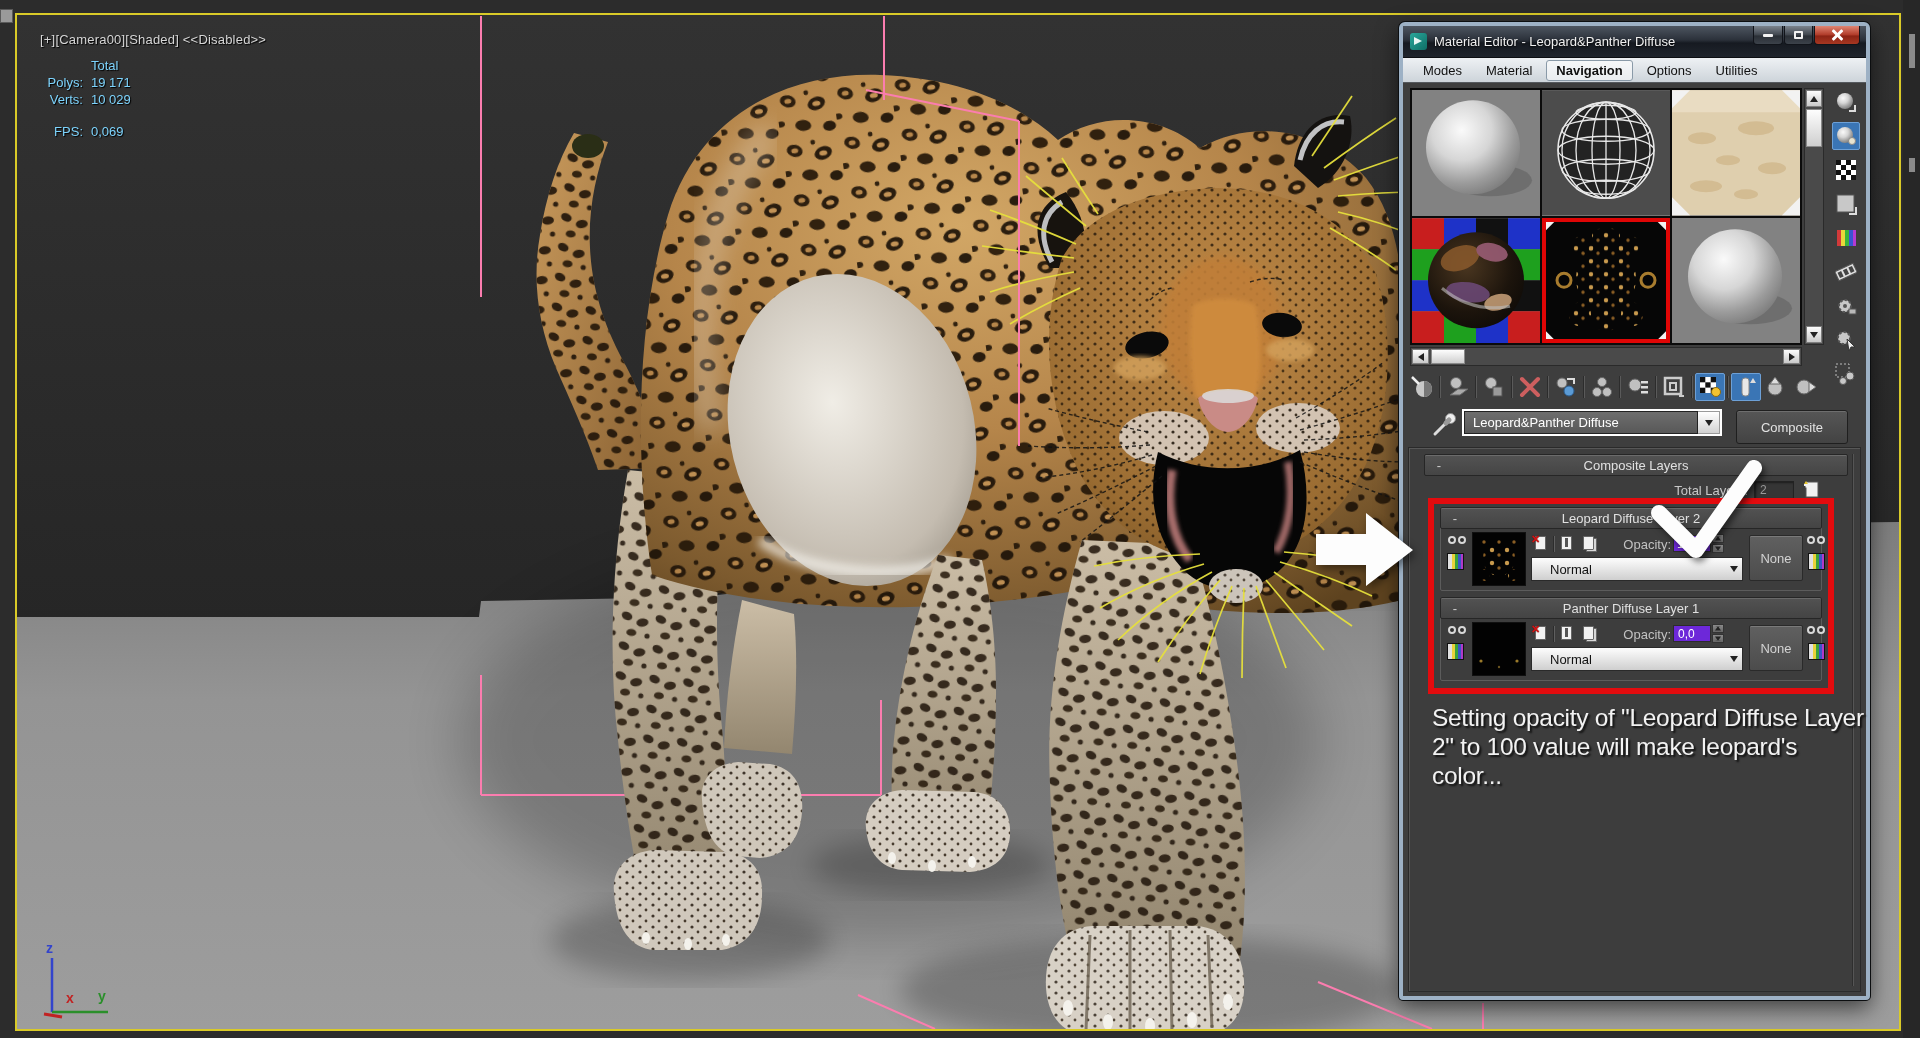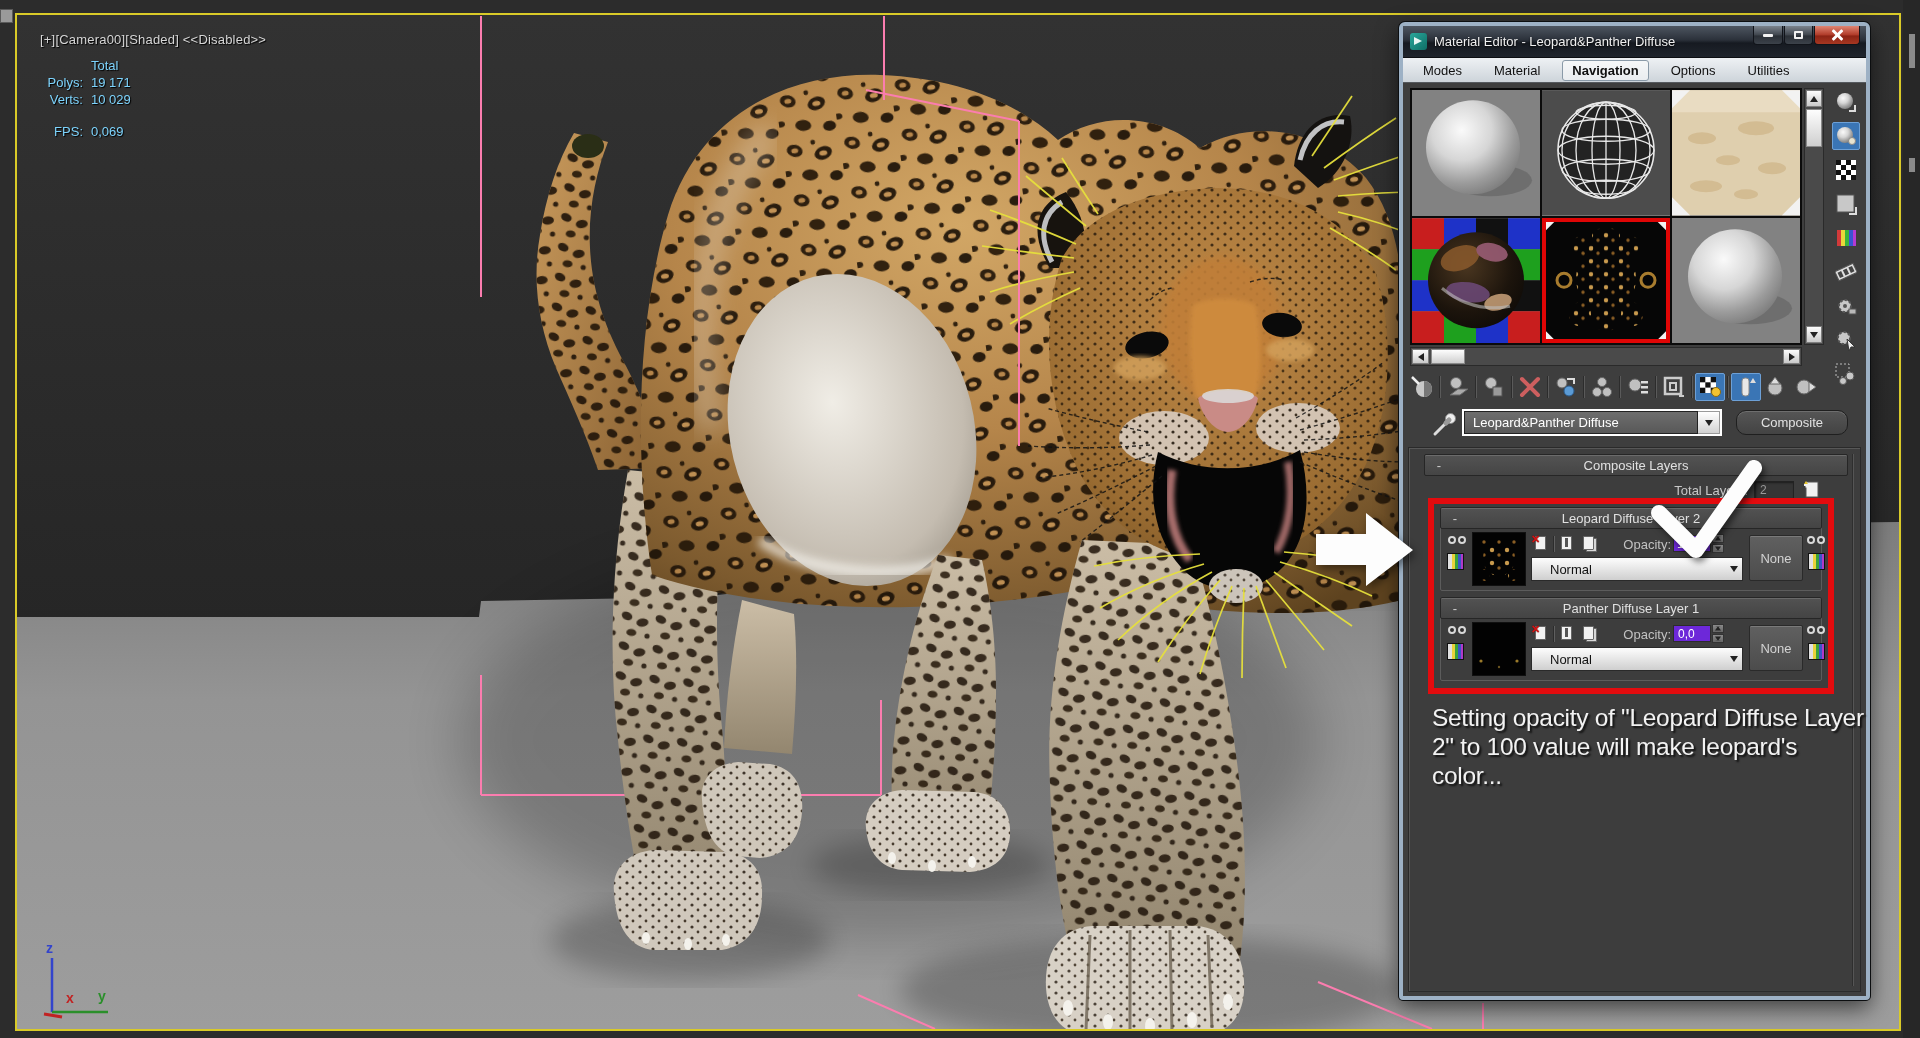--- a/index.html
+++ b/index.html
@@ -40,21 +40,21 @@
         display:flex;align-items:center;justify-content:center;margin-left:1px;}
   .wbtn.min{width:30px;} .wbtn.max{width:29px;}
   .wbtn.close{width:46px;background:linear-gradient(#e08573,#b03a28 50%,#8c2314 55%,#a63722);}
   .glyph-min{width:10px;height:3px;background:#f2f2f2;border-radius:1px;}
   .glyph-max{width:9px;height:8px;border:2px solid #f2f2f2;border-radius:1px;}
   .glyph-x{position:relative;width:12px;height:12px;}
   .glyph-x:before,.glyph-x:after{content:"";position:absolute;left:5px;top:-1px;width:3px;height:14px;background:#fff;border-radius:1px;}
   .glyph-x:before{transform:rotate(45deg);} .glyph-x:after{transform:rotate(-45deg);}
   .menubar{position:absolute;left:0;top:32px;right:0;height:25px;
            background:linear-gradient(#eef1f4,#cdd4da);border-bottom:1px solid #55595e;
-           display:flex;align-items:center;padding-left:10px;gap:12px;}
+           display:flex;align-items:center;padding-left:10px;gap:4px;}
   .menu-item{font-size:13px;color:#101010;padding:2px 9px;border-radius:3px;border:1px solid transparent;}
   .menu-item.focused{border-color:#8a9aa8;background:rgba(255,255,255,.55);font-weight:bold;}
   .ed-body{position:absolute;left:0;right:0;top:57px;bottom:0;background:#3e3e3e;}
   
   .slots{position:absolute;left:7px;top:5px;width:392px;height:257px;background:#0b0b0b;
          display:grid;grid-template-columns:repeat(3,1fr);grid-template-rows:repeat(2,1fr);
          gap:2px;padding:2px;}
   .slot{position:relative;background:#828282;overflow:hidden;}
   .slot svg{display:block;width:100%;height:100%;}
   .slot.sel{outline:4px solid #e00505;outline-offset:-4px;}
@@ -82,23 +82,23 @@
   .tbtn{width:30px;height:28px;display:flex;align-items:center;justify-content:center;border-radius:2px;flex:0 0 auto;}
   .tbtn.active{background:#3a75b5;border:1px solid #6da0d6;}
   .tsep{width:2px;height:22px;margin:0 2px;background:#2c2c2c;border-right:1px solid #5a5a5a;flex:0 0 auto;}
   
   .namerow{position:absolute;left:0;top:326px;width:463px;height:30px;}
   .dropper{position:absolute;left:29px;top:2px;}
   .matdd{position:absolute;left:59px;top:0;width:260px;height:27px;background:#fff;padding:2px;display:flex;}
   .matdd .field{flex:1;background:linear-gradient(#6e6e6e,#585858);color:#fff;font-size:13px;
                 display:flex;align-items:center;padding-left:8px;border:1px solid #222;}
   .matdd .arrow{width:22px;background:linear-gradient(#fff,#d2d2d2);display:flex;align-items:center;justify-content:center;border:1px solid #9a9a9a;border-left:none;}
-  .typebtn{position:absolute;left:333px;top:1px;width:112px;height:25px;background:linear-gradient(#565656,#434343);
+  .typebtn{position:absolute;left:333px;top:1px;width:112px;height:34px;background:linear-gradient(#565656,#434343);
            border:1px solid #1f1f1f;box-shadow:inset 0 1px 0 #6e6e6e;color:#e2e2e2;font-size:13px;
-           display:flex;align-items:center;justify-content:center;border-radius:10px;}
+           display:flex;align-items:center;justify-content:center;border-radius:3px;}
   
   .rpanel{position:absolute;left:5px;top:364px;width:453px;height:545px;background:#3d3d3d;
           border:1px solid #2a2a2a;box-shadow:inset 1px 1px 0 #575757;}
   .rollhead{position:absolute;left:21px;top:371px;width:424px;height:22px;background:linear-gradient(#535353,#454545);
             border:1px solid #262626;box-shadow:inset 0 1px 0 #6b6b6b;color:#e0e0e0;font-size:13px;
             display:flex;align-items:center;justify-content:center;border-radius:2px;}
   .collapse{position:absolute;left:8px;top:3px;color:#cfcfcf;font-size:13px;width:12px;text-align:center;}
   .totalrow{position:absolute;left:0;top:398px;width:463px;height:20px;}
   .total-label{position:absolute;left:180px;top:2px;width:165px;text-align:right;color:#c8c8c8;font-size:13px;}
   .total-field{position:absolute;left:351px;top:0;width:40px;height:18px;background:#353535;border:1px solid #222;

